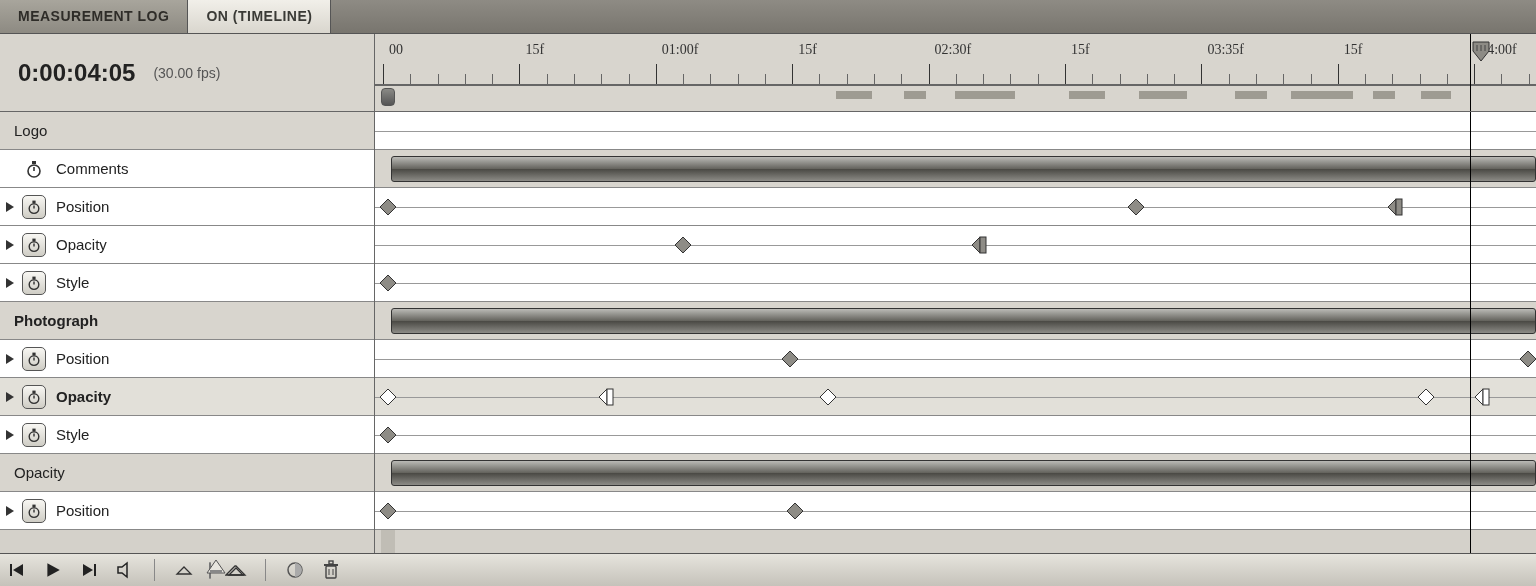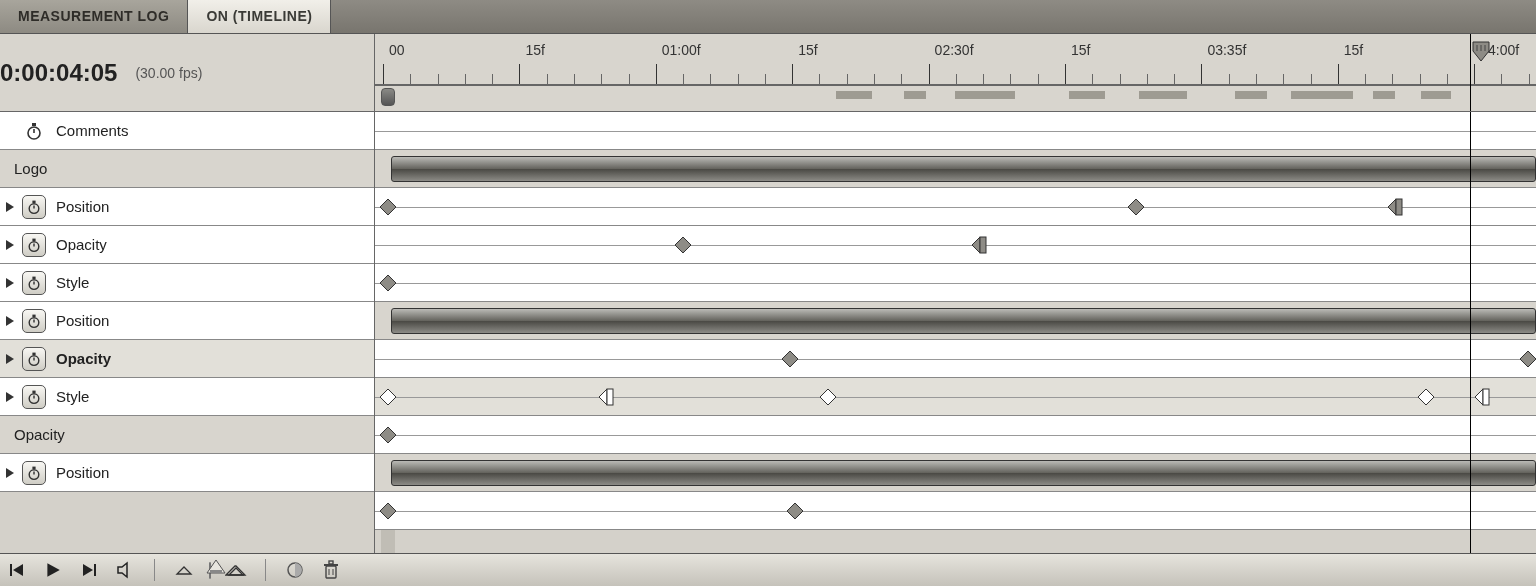--- a/index.html
+++ b/index.html
@@ -12,25 +12,25 @@
     background:linear-gradient(#8e8b84,#78756e);border-bottom:1px solid #555;}
   .tab{height:34px;display:flex;align-items:center;padding:0 18px;
     font-weight:bold;letter-spacing:.5px;font-size:14px;color:#3a3a36;
     border-right:1px solid #555;}
   .tab.active{background:linear-gradient(#f2f0ea,#d9d6ce);}
   .tab.inactive{background:linear-gradient(#a9a69d,#8d8a82);color:#2e2c28;}
 
   
   .info{display:flex;height:78px;border-bottom:1px solid #666;}
   .info-left{width:375px;display:flex;align-items:center;gap:18px;
-    font-size:14px;background:#d8d5ce;
+    padding-left:18px;font-size:14px;background:#d8d5ce;
     border-right:1px solid #666;}
   .tc{font-weight:bold;font-size:24px;}
   .fps{color:#555;}
-  .ruler-wrap{flex:1;position:relative;background:#d8d5ce;}
+  .ruler-wrap{flex:1;position:relative;background:#d8d5ce;font-family:Liberation Serif, serif;}
   .ruler{position:absolute;left:0;right:0;top:0;height:50px;}
   .tick{position:absolute;top:0;height:50px;}
   .tick .lab{position:absolute;top:8px;left:6px;white-space:nowrap;
     font-size:14px;color:#333;}
   .tick .major{position:absolute;top:30px;width:1px;height:20px;
     background:#333;}
   .tick .minor{position:absolute;top:40px;width:1px;height:10px;
     background:#666;}
   .ruler-base{position:absolute;left:0;right:0;top:50px;height:2px;
     background:#666;}
@@ -264,72 +264,75 @@
       <line x1="11" y1="5" x2="11" y2="11" stroke="#444"></line>
       <line x1="15" y1="5" x2="15" y2="11" stroke="#444"></line>
     </svg>
   </div>
 </div>
 
 <div class="body">
 
   <div class="left">
 
+    <div class="row group">
+      <span class="lbl" style="margin-left:14px">Logo</span>
+    </div>
+
     <div class="row prop">
       <span style="width:22px"></span>
       <span class="sw" style="border:none;background:none">
         <svg width="20" height="20" viewBox="0 0 20 20">
             <circle cx="10" cy="12" r="6" fill="none" stroke="#333" stroke-width="1.6"></circle>
             <rect x="8" y="2" width="4" height="3" fill="#333"></rect>
             <line x1="10" y1="12" x2="10" y2="8" stroke="#333" stroke-width="1.6"></line>
           </svg>
       </span>
       <span class="lbl">Comments</span>
     </div>
 
+    <div class="row prop">
+      <span class="disc"></span>
+      <span class="sw">
+        <svg width="16" height="16" viewBox="0 0 20 20">
+            <circle cx="10" cy="12" r="6" fill="none" stroke="#333" stroke-width="1.8"></circle>
+            <rect x="8" y="2" width="4" height="3" fill="#333"></rect>
+            <line x1="10" y1="12" x2="10" y2="8" stroke="#333" stroke-width="1.8"></line>
+          </svg>
+      </span>
+      <span class="lbl">Position</span>
+    </div>
+
+    <div class="row prop">
+      <span class="disc"></span>
+      <span class="sw">
+        <svg width="16" height="16" viewBox="0 0 20 20">
+            <circle cx="10" cy="12" r="6" fill="none" stroke="#333" stroke-width="1.8"></circle>
+            <rect x="8" y="2" width="4" height="3" fill="#333"></rect>
+            <line x1="10" y1="12" x2="10" y2="8" stroke="#333" stroke-width="1.8"></line>
+          </svg>
+      </span>
+      <span class="lbl">Opacity</span>
+    </div>
+
+    <div class="row prop">
+      <span class="disc"></span>
+      <span class="sw">
+        <svg width="16" height="16" viewBox="0 0 20 20">
+            <circle cx="10" cy="12" r="6" fill="none" stroke="#333" stroke-width="1.8"></circle>
+            <rect x="8" y="2" width="4" height="3" fill="#333"></rect>
+            <line x1="10" y1="12" x2="10" y2="8" stroke="#333" stroke-width="1.8"></line>
+          </svg>
+      </span>
+      <span class="lbl">Style</span>
+    </div>
+
     <div class="row group">
-      <span class="lbl" style="margin-left:14px">Logo</span>
-    </div>
-
-    <div class="row prop">
-      <span class="disc"></span>
-      <span class="sw">
-        <svg width="16" height="16" viewBox="0 0 20 20">
-            <circle cx="10" cy="12" r="6" fill="none" stroke="#333" stroke-width="1.8"></circle>
-            <rect x="8" y="2" width="4" height="3" fill="#333"></rect>
-            <line x1="10" y1="12" x2="10" y2="8" stroke="#333" stroke-width="1.8"></line>
-          </svg>
-      </span>
-      <span class="lbl">Position</span>
-    </div>
-
-    <div class="row prop">
-      <span class="disc"></span>
-      <span class="sw">
-        <svg width="16" height="16" viewBox="0 0 20 20">
-            <circle cx="10" cy="12" r="6" fill="none" stroke="#333" stroke-width="1.8"></circle>
-            <rect x="8" y="2" width="4" height="3" fill="#333"></rect>
-            <line x1="10" y1="12" x2="10" y2="8" stroke="#333" stroke-width="1.8"></line>
-          </svg>
-      </span>
-      <span class="lbl">Opacity</span>
-    </div>
-
-    <div class="row prop">
-      <span class="disc"></span>
-      <span class="sw">
-        <svg width="16" height="16" viewBox="0 0 20 20">
-            <circle cx="10" cy="12" r="6" fill="none" stroke="#333" stroke-width="1.8"></circle>
-            <rect x="8" y="2" width="4" height="3" fill="#333"></rect>
-            <line x1="10" y1="12" x2="10" y2="8" stroke="#333" stroke-width="1.8"></line>
-          </svg>
-      </span>
-      <span class="lbl">Style</span>
-    </div>
-
+      <span class="lbl" style="margin-left:14px;font-weight:bold">Photograph</span>
+    </div>
 
     <div class="row prop">
       <span class="disc"></span>
       <span class="sw">
         <svg width="16" height="16" viewBox="0 0 20 20">
             <circle cx="10" cy="12" r="6" fill="none" stroke="#333" stroke-width="1.8"></circle>
             <rect x="8" y="2" width="4" height="3" fill="#333"></rect>
             <line x1="10" y1="12" x2="10" y2="8" stroke="#333" stroke-width="1.8"></line>
           </svg>
       </span>

